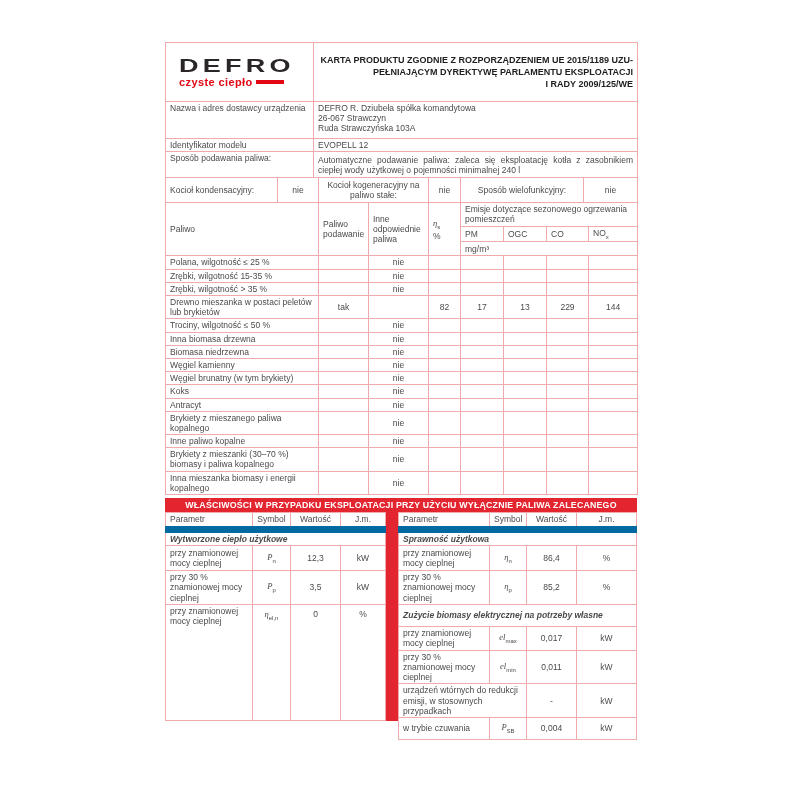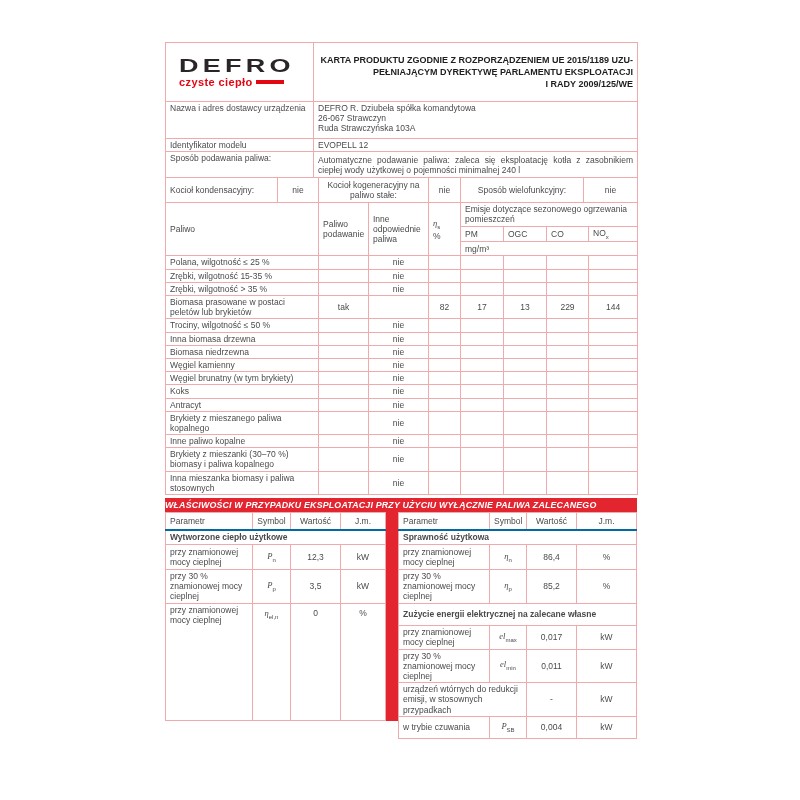--- a/index.html
+++ b/index.html
@@ -21,28 +21,28 @@
   
   .title-cell{text-align:right;vertical-align:middle;}
   .title-line{font-size:9px;font-weight:bold;color:#1e1e1e;line-height:12px;white-space:nowrap;}
   .justify{text-align:justify;}
   
   .fh{text-align:left;vertical-align:middle;}
   sub{font-size:6px;}
   .sym{font-family:"Liberation Serif",serif;font-style:italic;}
   
   .banner{margin-top:3px;height:14px;background:#e32530;color:#ffffff;font-weight:bold;
-          font-size:8.8px;line-height:14px;letter-spacing:0.2px;font-style:italic;}
+          font-size:8.8px;line-height:14px;text-align:center;letter-spacing:0.2px;}
   
   .bottom{display:flex;height:209px;}
   .ptable-l{width:220px;height:209px;}
   .ptable-r{width:238px;height:209px;}
   .strip{width:14px;background:#e32530;}
-  .phead td{border-bottom:2px solid #0369a1;}
-  .section{font-weight:bold;}
+  .phead td{border-bottom:7px solid #0369a1;}
+  .section{font-style:italic;font-weight:bold;}
 </style>
 </head>
 <body>
 
 <div class="doc">
 
   <table>
     <colgroup>
         <col style="width:148px">
         <col style="width:324px">
@@ -154,21 +154,21 @@
       <td>Zrębki, wilgotność &gt; 35 %</td>
       <td class="c"></td>
       <td class="c">nie</td>
       <td class="c"></td>
       <td class="c"></td>
       <td class="c"></td>
       <td class="c"></td>
       <td class="c"></td>
     </tr>
         <tr>
-      <td>Biomasa prasowane w postaci peletów lub brykietów</td>
+      <td>Drewno mieszanka w postaci peletów lub brykietów</td>
       <td class="c">tak</td>
       <td class="c"></td>
       <td class="c">82</td>
       <td class="c">17</td>
       <td class="c">13</td>
       <td class="c">229</td>
       <td class="c">144</td>
     </tr>
         <tr>
       <td>Trociny, wilgotność ≤ 50 %</td>
@@ -264,21 +264,21 @@
       <td>Brykiety z mieszanki (30–70 %) biomasy i paliwa kopalnego</td>
       <td class="c"></td>
       <td class="c">nie</td>
       <td class="c"></td>
       <td class="c"></td>
       <td class="c"></td>
       <td class="c"></td>
       <td class="c"></td>
     </tr>
         <tr>
-      <td>Inna mieszanka biomasy i paliwa stosownych</td>
+      <td>Inna mieszanka biomasy i energii kopalnego</td>
       <td class="c"></td>
       <td class="c">nie</td>
       <td class="c"></td>
       <td class="c"></td>
       <td class="c"></td>
       <td class="c"></td>
       <td class="c"></td>
     </tr>
   </tbody>
     </table>
@@ -350,21 +350,21 @@
         <td class="c">86,4</td>
         <td class="c">%</td>
       </tr>
       <tr style="height:25px">
         <td>przy 30 % znamionowej mocy cieplnej</td>
         <td class="c"><span class="sym">η</span><sub>p</sub></td>
         <td class="c">85,2</td>
         <td class="c">%</td>
       </tr>
       <tr style="height:22px">
-        <td colspan="4" class="section">Zużycie energii elektrycznej na zalecane własne</td>
+        <td colspan="4" class="section">Zużycie biomasy elektrycznej na potrzeby własne</td>
       </tr>
       <tr style="height:24px">
         <td>przy znamionowej mocy cieplnej</td>
         <td class="c"><span class="sym">el</span><sub>max</sub></td>
         <td class="c">0,017</td>
         <td class="c">kW</td>
       </tr>
       <tr style="height:28px">
         <td>przy 30 % znamionowej mocy cieplnej</td>
         <td class="c"><span class="sym">el</span><sub>min</sub></td>

